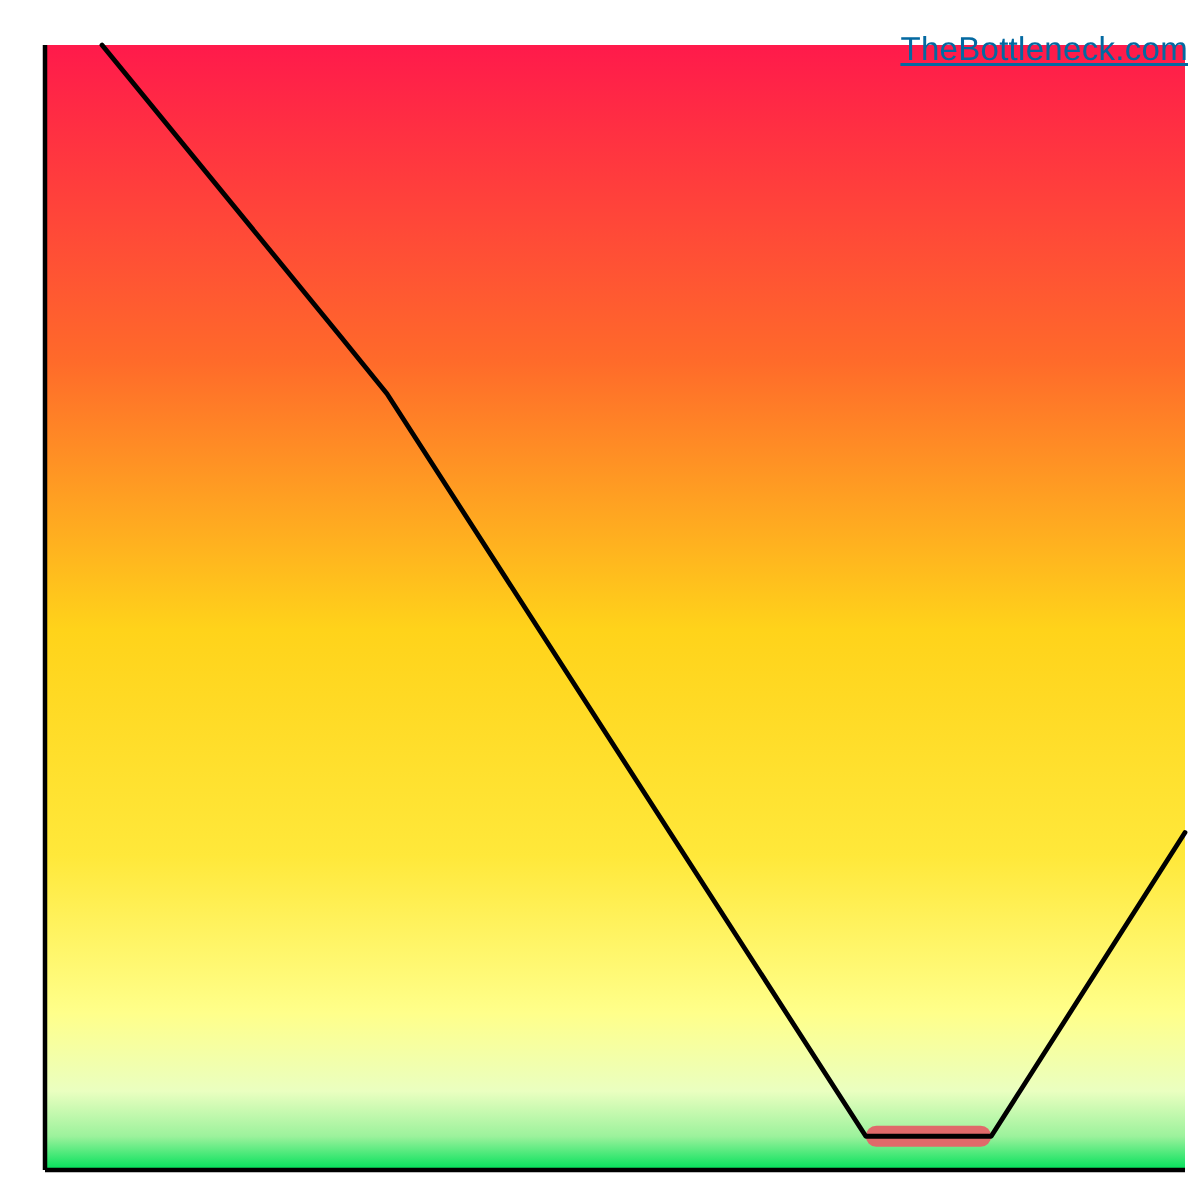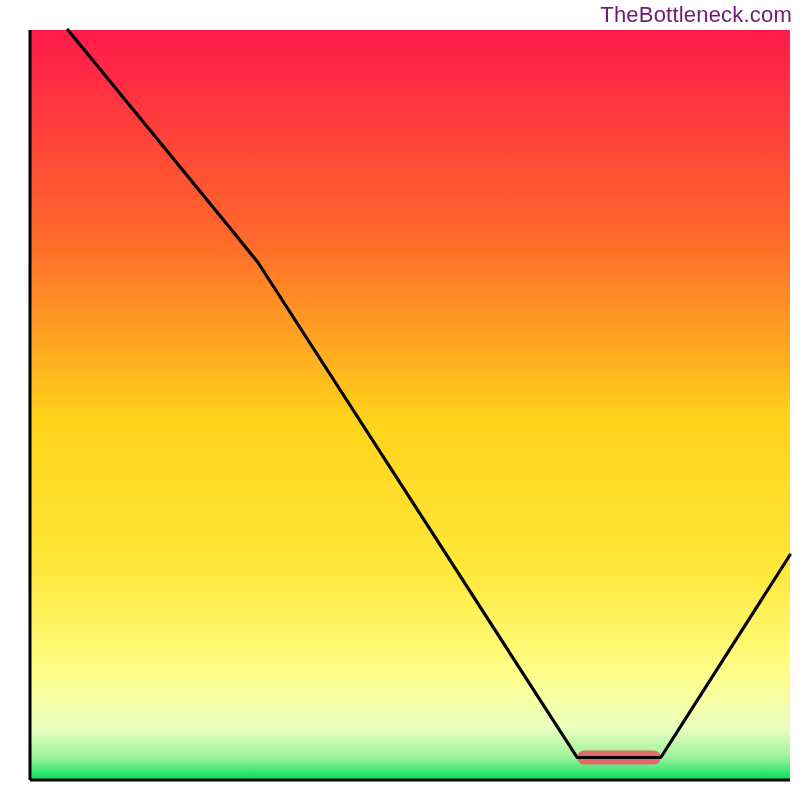--- a/index.html
+++ b/index.html
@@ -11,27 +11,28 @@
     font-family: Arial, Helvetica, sans-serif;
     overflow: hidden;
   }
   .wrap {
     position: relative;
     width: 800px;
     height: 800px;
   }
   .watermark {
     position: absolute;
-    top: 2px;
+    top: 20px;
     right: 8px;
-    color: #701a75;
+    color: #0369a1;
     font-size: 22px;
     font-weight: 500;
     letter-spacing: 0.2px;
     user-select: none;
+    text-decoration: underline;
   }
   svg {
     display: block;
   }
 </style>
 </head>
 <body>
 
 <div class="wrap">
   <div class="watermark">TheBottleneck.com</div>

